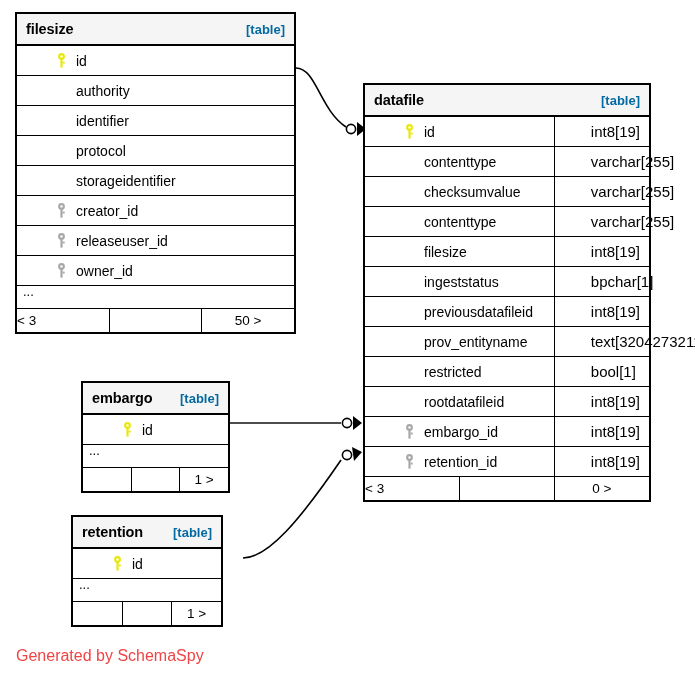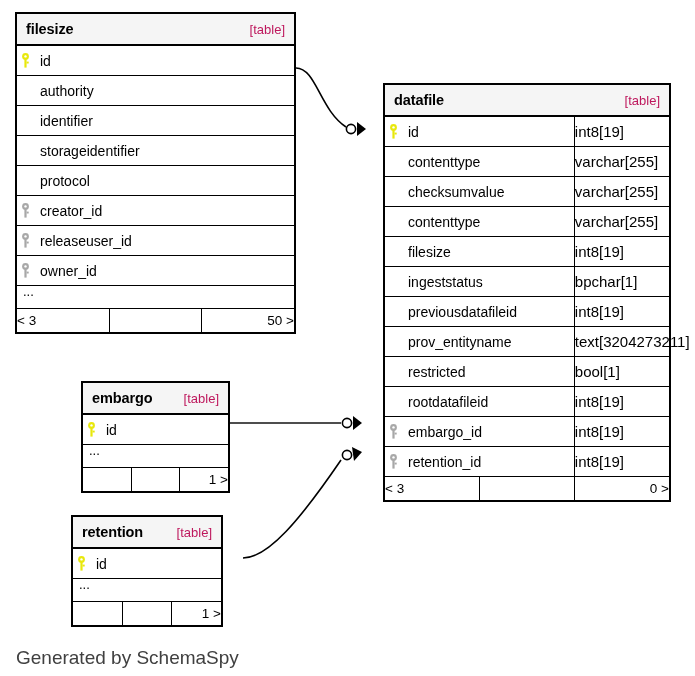--- a/index.html
+++ b/index.html
@@ -68,28 +68,29 @@
     justify-content: space-between;
     width: 100%;
   }
   .tbl-name {
     font-size: 14.5px;
     font-weight: bold;
     letter-spacing: -0.1px;
   }
   .tbl-kind {
     font-size: 13px;
-    font-weight: normal;
-    color: #be185d;
+    font-weight: bold;
+    color: #0369a1;
   }
 
   .col-row td {
     height: 29px;
     border-left: none;
     border-right: none;
+    padding-left: 36px;
   }
   .col-name-cell {
     padding: 0 0 0 8px;
   }
   .col-name-inner {
     display: flex;
     align-items: center;
     height: 100%;
   }
   .keyslot {
@@ -124,29 +125,29 @@
 
   .foot-row td {
     height: 23px;
     font-size: 13.5px;
     border-bottom: none;
   }
   .foot-row td:first-child { border-left: none; }
   .foot-row td:last-child  { border-right: none; }
   .foot-left  { padding-left: 6px;  text-align: left; }
   .foot-mid   { }
-  .foot-right { padding-right: 7px; text-align: right; }
+  .foot-right { padding-right: 7px; text-align: center; }
 
   
   #caption {
     position: absolute;
     left: 16px;
     top: 647px;
-    font-size: 19px;
-    color: #404040;
+    font-size: 16px;
+    color: #ef4444;
   }
 </style>
 </head>
 <body>
 
 <div id="canvas">
 
   <svg id="edges" viewBox="0 0 695 676" width="695" height="676">
 
     <g>
@@ -212,30 +213,30 @@
             <span class="keyslot"></span>
             <span class="col-label">identifier</span>
           </div>
         </td>
       </tr>
 
       <tr class="col-row">
         <td class="col-name-cell" colspan="3">
           <div class="col-name-inner">
             <span class="keyslot"></span>
+            <span class="col-label">protocol</span>
+          </div>
+        </td>
+      </tr>
+
+      <tr class="col-row">
+        <td class="col-name-cell" colspan="3">
+          <div class="col-name-inner">
+            <span class="keyslot"></span>
             <span class="col-label">storageidentifier</span>
-          </div>
-        </td>
-      </tr>
-
-      <tr class="col-row">
-        <td class="col-name-cell" colspan="3">
-          <div class="col-name-inner">
-            <span class="keyslot"></span>
-            <span class="col-label">protocol</span>
           </div>
         </td>
       </tr>
 
       <tr class="col-row">
         <td class="col-name-cell" colspan="3">
           <div class="col-name-inner">
             <span class="keyslot">
               <svg width="9" height="15" viewBox="0 0 9 15">
                 <circle cx="4.5" cy="3.4" r="3.4" fill="#a8a8a8"></circle>
@@ -287,21 +288,21 @@
 
       <tr class="foot-row">
         <td class="foot-left" style="width:44%;">&lt; 3</td>
         <td class="foot-mid" style="width:26%;"></td>
         <td class="foot-right" style="width:30%;">50 &gt;</td>
       </tr>
     </tbody>
       </table>
   </div>
 
-  <div class="entity" id="ent-datafile" style="left:363px; top:83px; width:288px;margin-left:20px;">
+  <div class="entity" id="ent-datafile" style="left:363px; top:83px; width:288px;">
     <table>
       <tbody>
           <tr class="title-row">
         <td colspan="3">
           <div class="title-inner">
             <span class="tbl-name">datafile</span>
             <span class="tbl-kind">[table]</span>
           </div>
         </td>
       </tr>

